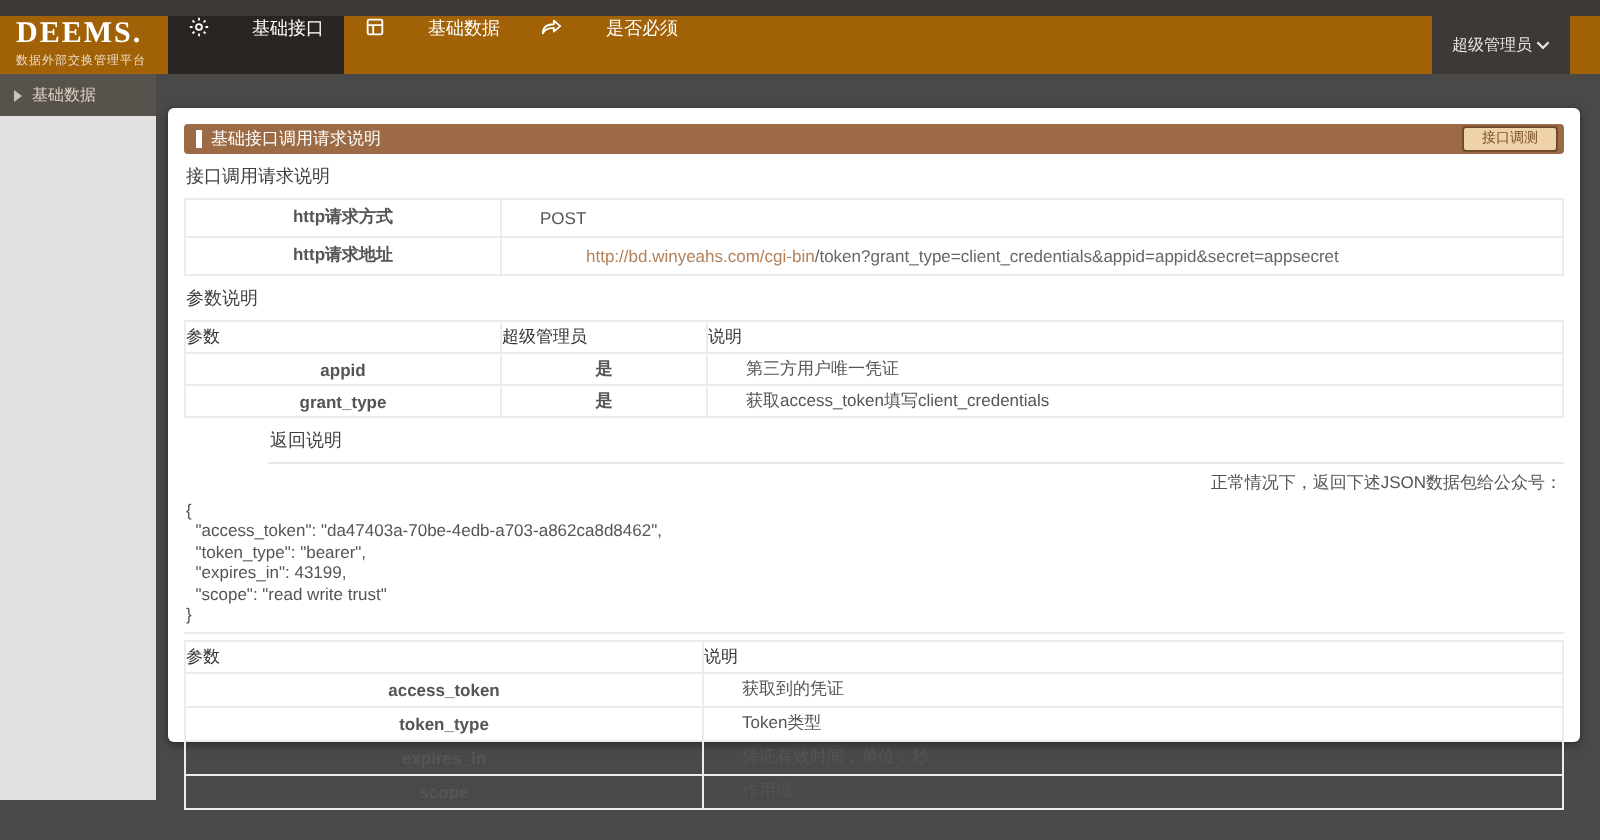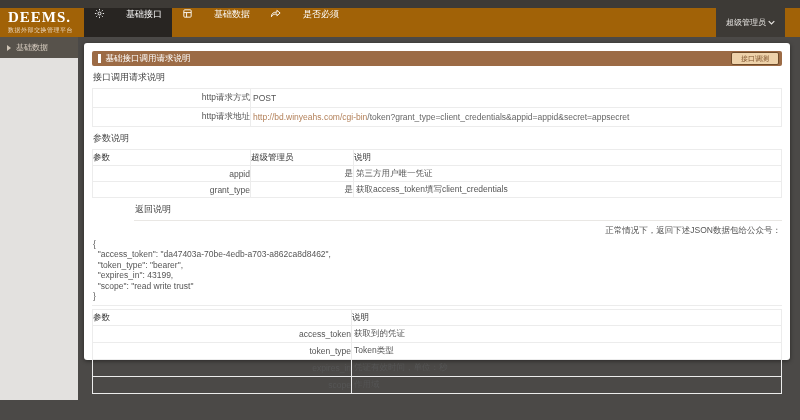--- a/index.html
+++ b/index.html
@@ -18,38 +18,38 @@
   .tab.active { background:#282522; }
   .tab svg { display:block; }
   .user-menu { margin-left:auto; margin-right:15px; background:#3d3a36; color:#e8e6e3; font-size:8px; display:flex; align-items:center; gap:2px; padding:0 10px; cursor:pointer; }
 
   
   .sidebar { position:absolute; left:0; top:37px; width:78px; height:363px; background:#e3e1df; }
   .side-item { height:21px; background:#57524b; color:#ddd2c5; font-size:8px; display:flex; align-items:center; gap:5px; padding-left:7px; cursor:pointer; }
   .tri { width:0; height:0; border-left:4px solid #cfc4b6; border-top:3px solid transparent; border-bottom:3px solid transparent; }
 
   
-  .panel { position:absolute; left:84px; top:43px; width:706px; height:317px; background:#ffffff; border-radius:3px; box-shadow:0 1px 4px rgba(0,0,0,.45); padding:8px; }
+  .panel { position:absolute; left:84px; top:54px; width:706px; height:317px; background:#ffffff; border-radius:3px; box-shadow:0 1px 4px rgba(0,0,0,.45); padding:8px; }
   .panel-bar { height:15px; background:#9c6b45; border-radius:2px; display:flex; align-items:center; padding:0 3px 0 6px; }
   .bar-mark { width:2.5px; height:9px; background:#ffffff; margin-right:5px; }
   .panel-title { color:#ffffff; font-size:8.5px; }
   .debug-btn { margin-left:auto; background:#eed2aa; border:1px solid #6f4b29; color:#7a4f28; font-size:7px; line-height:9px; padding:1px 9px; border-radius:2px; cursor:pointer; }
 
   .sec-label { font-size:9px; color:#3f3f3f; padding:5px 1px 4px; }
   .sec-label.ruled { border-bottom:1px solid #e9e7e4;margin-left:42px; }
 
   table { width:100%; border-collapse:collapse; table-layout:fixed; }
   td,th { border:1px solid #ececec; font-size:8.5px; font-weight:normal; color:#555; overflow:hidden; white-space:nowrap; }
   th { color:#333; height:16px; text-align:left; }
   .t1 td { height:19px; }
   .t2 td { height:16px; }
   .t3 td { height:17px; }
-  .c-center { text-align:right; }
-  .c-left { text-align:left; padding-left:2px; }
-  .url-link { color:#b3815a; }
+  .c-center { text-align:center;font-weight:bold; }
+  .c-left { text-align:left; padding-left:19px; }
+  .url-link { color:#b3815a;margin-left:23px; }
   .url-rest { color:#666; }
 
   .resp-intro { font-size:8.5px; color:#555; padding:4px 1px 1px;text-align:right; }
   .json-block { font-size:8.5px; color:#555; line-height:10.4px; padding:1px 1px 4px; border-bottom:1px solid #ececec; margin-bottom:3px; }
   .json-line { white-space:pre; }
 </style>
 </head>
 <body>
 
 <div class="top-strip"></div>

